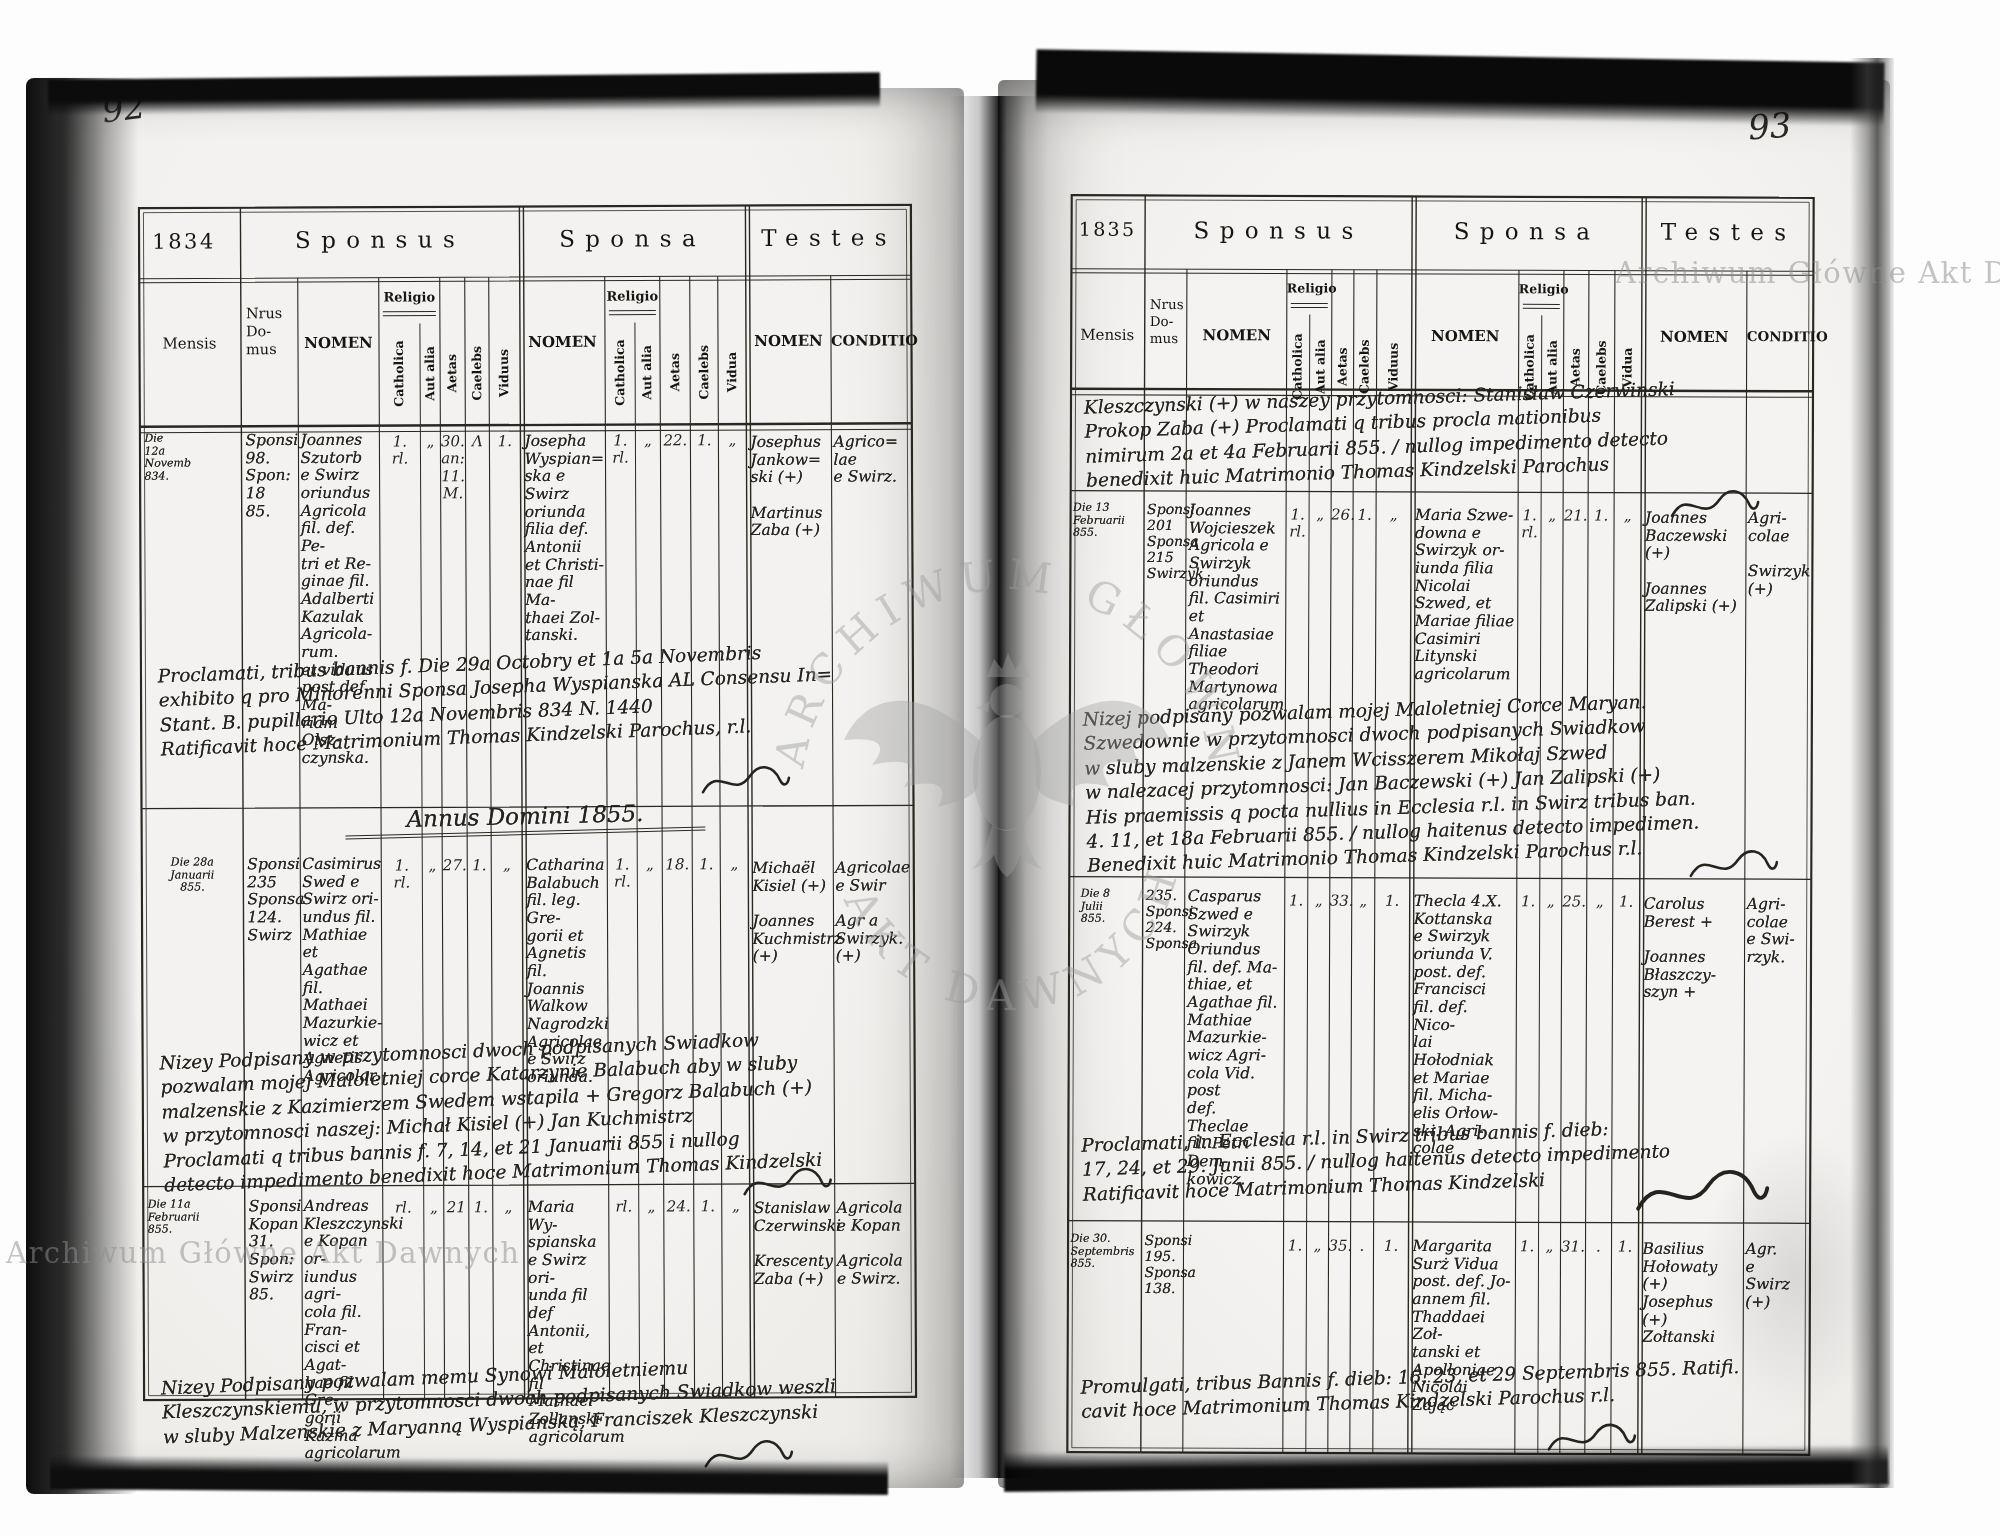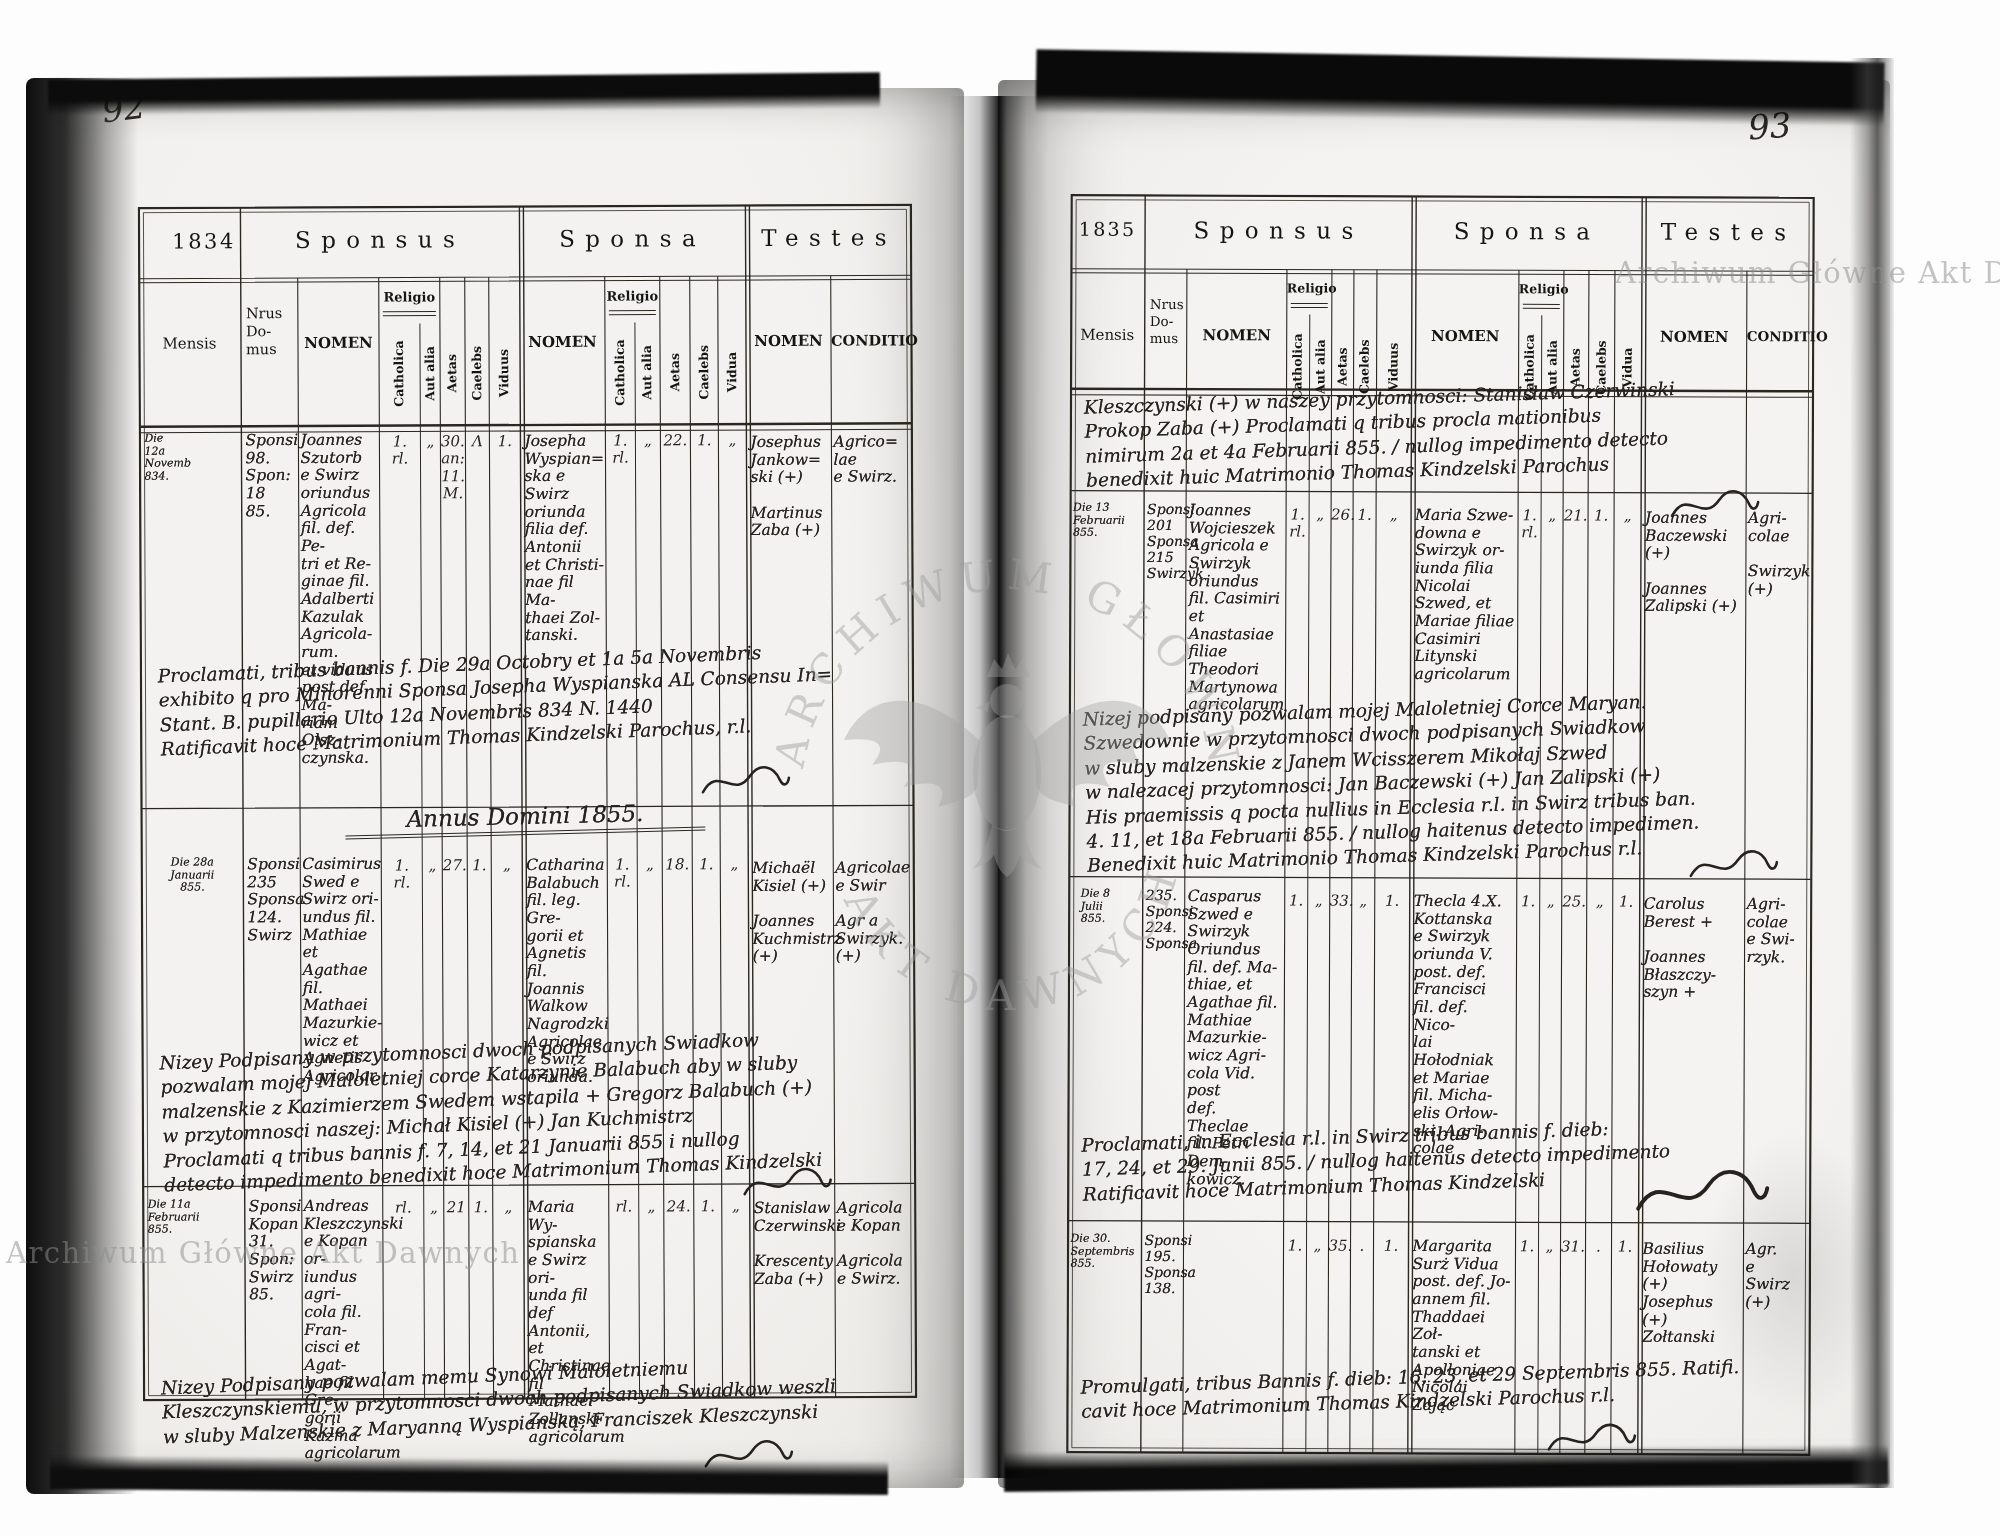--- a/index.html
+++ b/index.html
@@ -65,21 +65,21 @@
         <path d="M2,72 H773 M2,76 H773" stroke-width="1"></path>
         <path d="M2,220 H773" stroke-width="2.4"></path>
           <path d="M2,226 H773" stroke-width="1.1"></path>
         <path d="M160,72 V1193 M241,72 V1193 M302,72 V1193 M327,72 V1193 M351,72 V1193 M467,72 V1193 M522,72 V1193 M552,72 V1193 M580,72 V1193 M693,72 V1193" stroke-width="1.1"></path>
         <path d="M282,118 V1193 M497,118 V1193" stroke-width="1"></path>
         <path d="M245,106 H298 M245,110 H298 M471,106 H518 M471,110 H518" stroke-width="1"></path>
         <path d="M2,602 H773 M2,980 H773" stroke-width="1.3"></path>
       </g>
     </svg>
 
-    <div class="print yr" style="left:0;top:22px;width:93px;padding-left:20px;">1834</div>
+    <div class="print yr" style="left:0;top:22px;width:93px;">1834</div>
     <div class="print sec" style="left:103px;top:20px;width:279px;">Sponsus</div>
     <div class="print sec" style="left:382px;top:20px;width:226px;">Sponsa</div>
     <div class="print sec" style="left:608px;top:20px;width:167px;">Testes</div>
     <div class="print colh" style="left:0;top:128px;width:103px;font-weight:400;">Mensis</div>
     <div class="print colh" style="left:108px;top:98px;width:50px;text-align:left;font-weight:400;font-size:14.5px;">Nrus
 Do-
 mus</div>
     <div class="print colh" style="left:160px;top:128px;width:81px;">NOMEN</div>
     <div class="print colh-s" style="left:241px;top:84px;width:61px;">Religio</div>
     <div class="rot" style="left:213px;top:160px;">Catholica</div>

